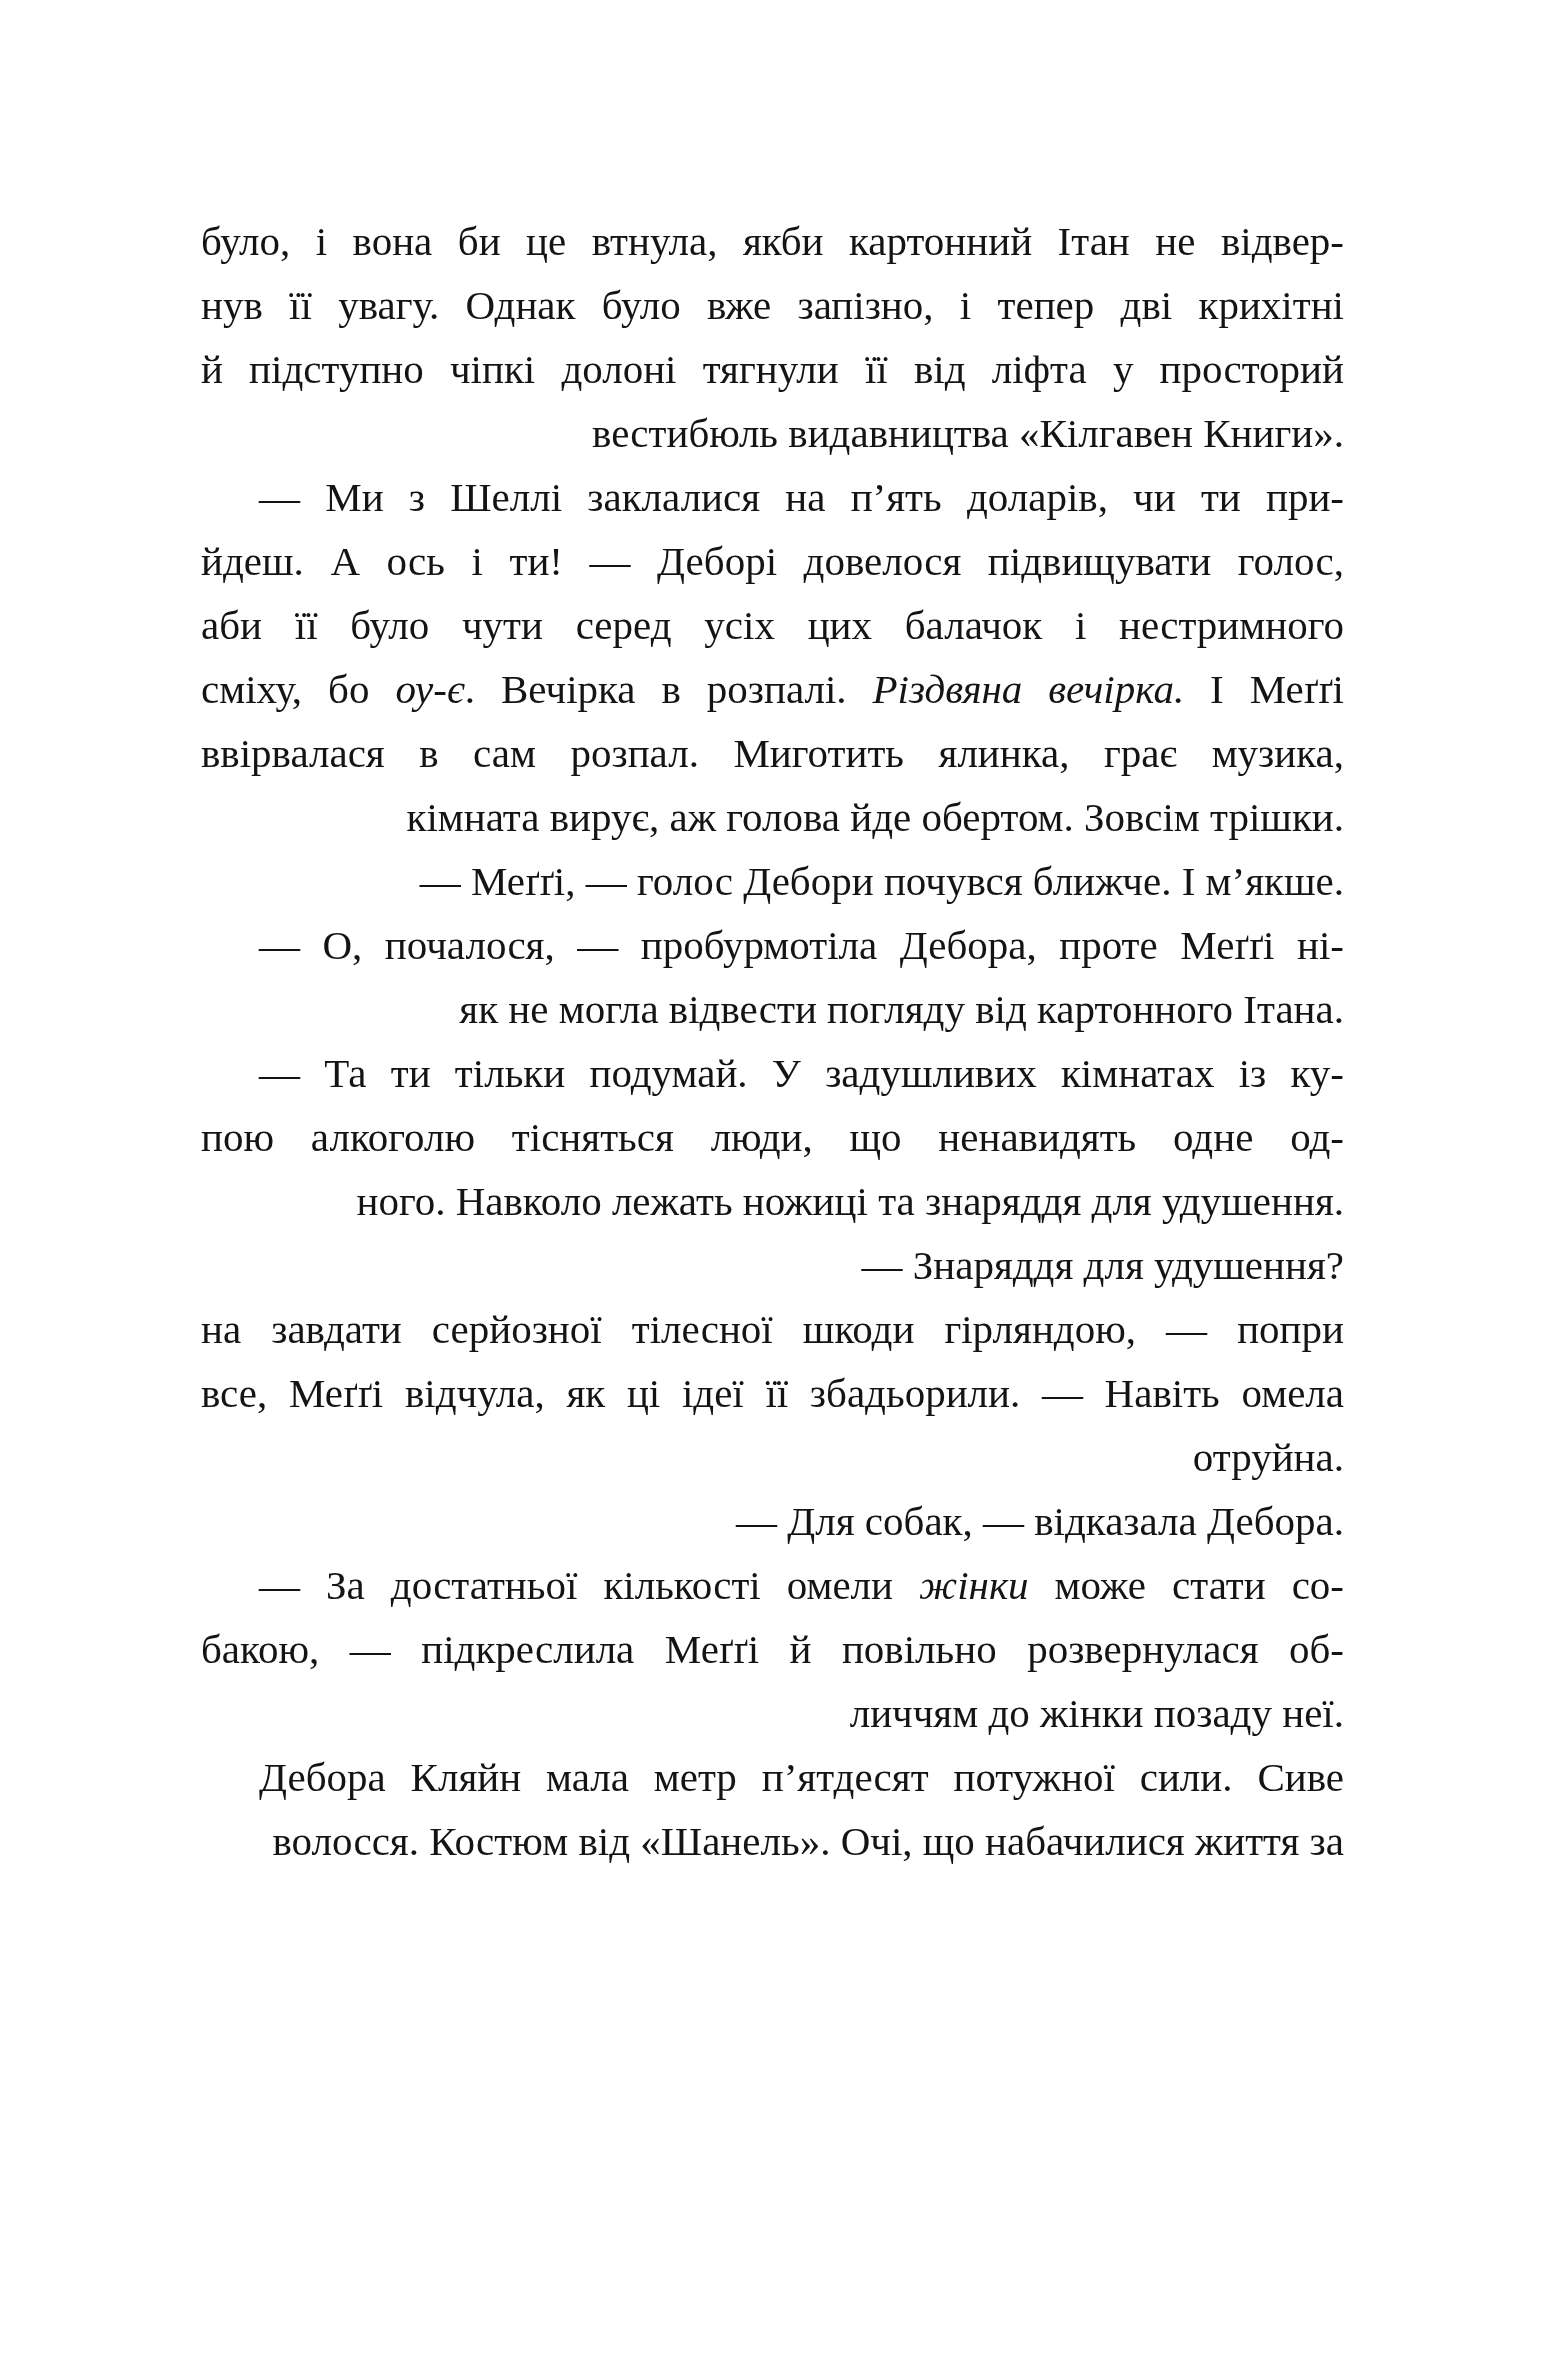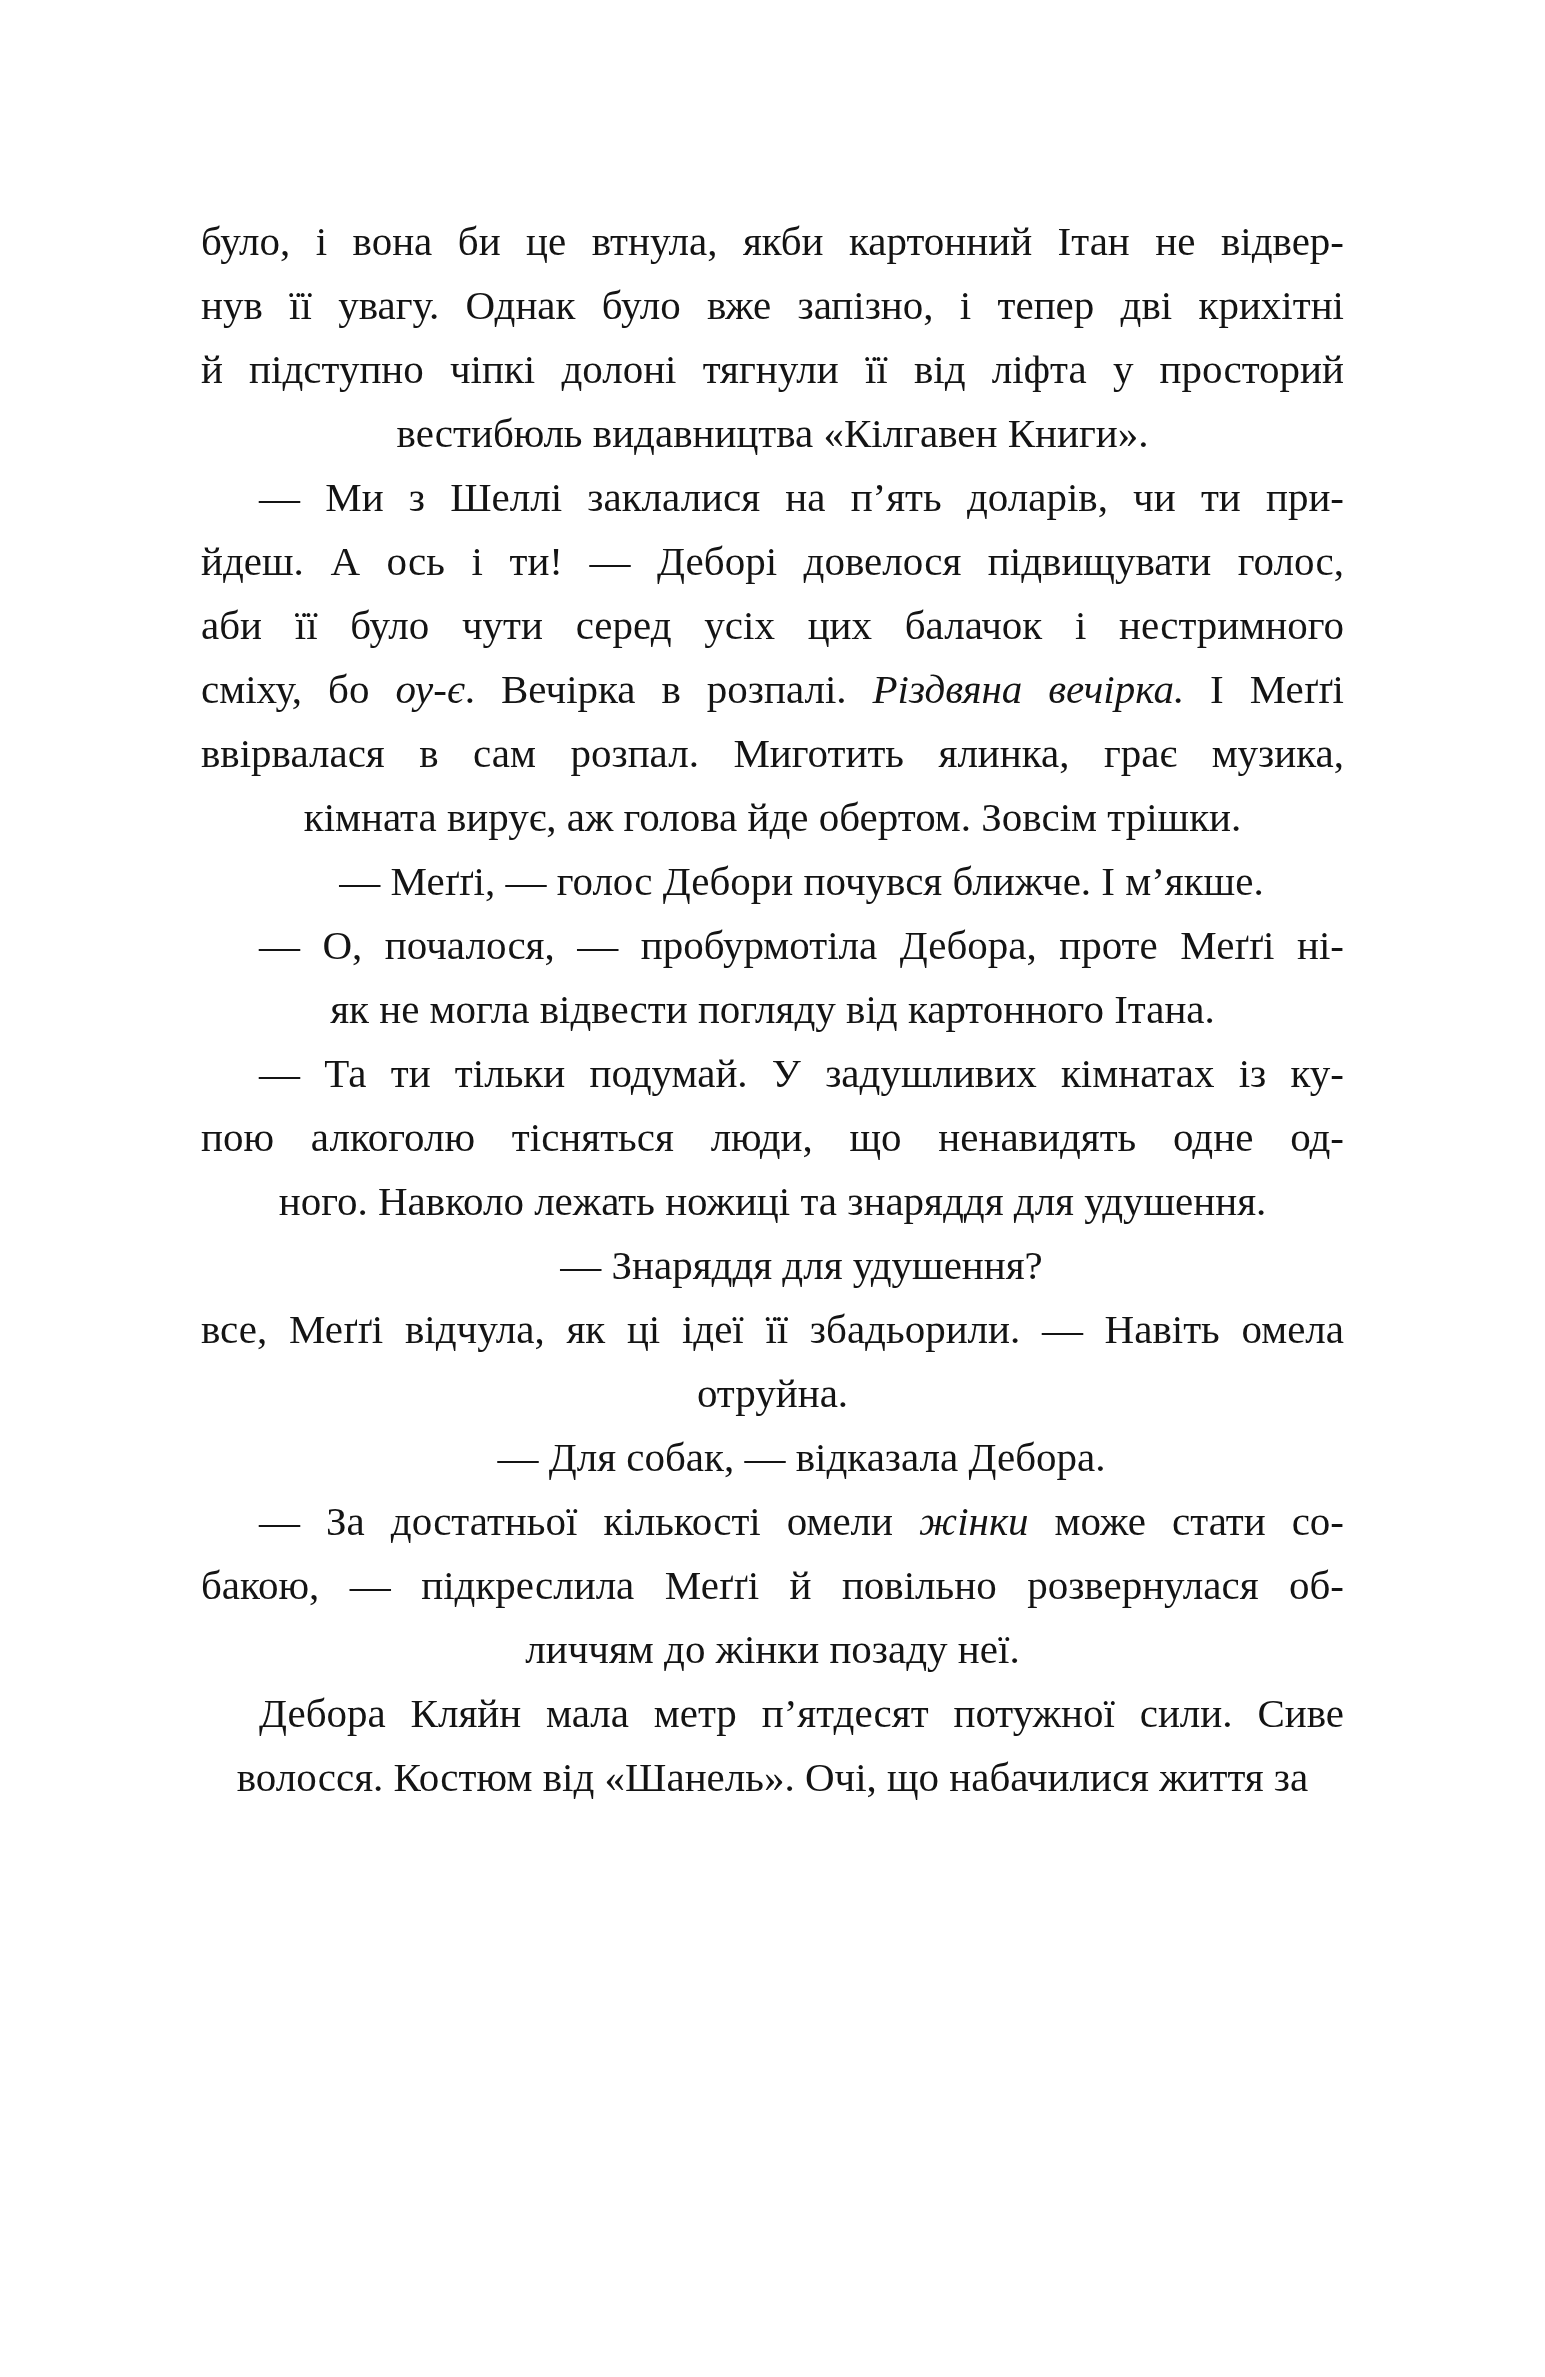--- a/index.html
+++ b/index.html
@@ -20,21 +20,21 @@
     position: absolute;
     left: 201px;
     top: 209px;
     width: 1143px;
     font-size: 41px;
     line-height: 64px;
     letter-spacing: 0px;
   }
   .line {
     height: 64px;
-    text-align: center;
+    text-align: right;
   }
   .line.justify {
     text-align: justify;
     text-align-last: justify;
     text-justify: inter-word;
   }
   .line.indent {
     text-indent: 58px;
   }
   .line em {
@@ -66,20 +66,21 @@
       <div class="line justify"><span>сміху, бо </span><em>оу-є</em><span>. Вечірка в розпалі. </span><em>Різдвяна вечірка.</em><span> І Меґґі</span></div>
       <div class="line justify"><span>ввірвалася в сам розпал. Миготить ялинка, грає музика,</span></div>
       <div class="line"><span>кімната вирує, аж голова йде обертом. Зовсім трішки.</span></div>
       <div class="line indent"><span>— Меґґі, — голос Дебори почувся ближче. І м’якше.</span></div>
       <div class="line justify indent"><span>— О, почалося, — пробурмотіла Дебора, проте Меґґі ні-</span></div>
       <div class="line"><span>як не могла відвести погляду від картонного Ітана.</span></div>
       <div class="line justify indent"><span>— Та ти тільки подумай. У задушливих кімнатах із ку-</span></div>
       <div class="line justify"><span>пою алкоголю тісняться люди, що ненавидять одне од-</span></div>
       <div class="line"><span>ного. Навколо лежать ножиці та знаряддя для удушення.</span></div>
       <div class="line indent"><span>— Знаряддя для удушення?</span></div>
+      <div class="line justify"><span>на завдати серйозної тілесної шкоди гірляндою, — попри</span></div>
       <div class="line justify"><span>все, Меґґі відчула, як ці ідеї її збадьорили. — Навіть омела</span></div>
       <div class="line"><span>отруйна.</span></div>
       <div class="line indent"><span>— Для собак, — відказала Дебора.</span></div>
       <div class="line justify indent"><span>— За достатньої кількості омели </span><em>жінки</em><span> може стати со-</span></div>
       <div class="line justify"><span>бакою, — підкреслила Меґґі й повільно розвернулася об-</span></div>
       <div class="line"><span>личчям до жінки позаду неї.</span></div>
       <div class="line justify indent"><span>Дебора Кляйн мала метр п’ятдесят потужної сили. Сиве</span></div>
       <div class="line"><span>волосся. Костюм від «Шанель». Очі, що набачилися життя за</span></div>
     </div>
   <div class="page-number">11</div>

